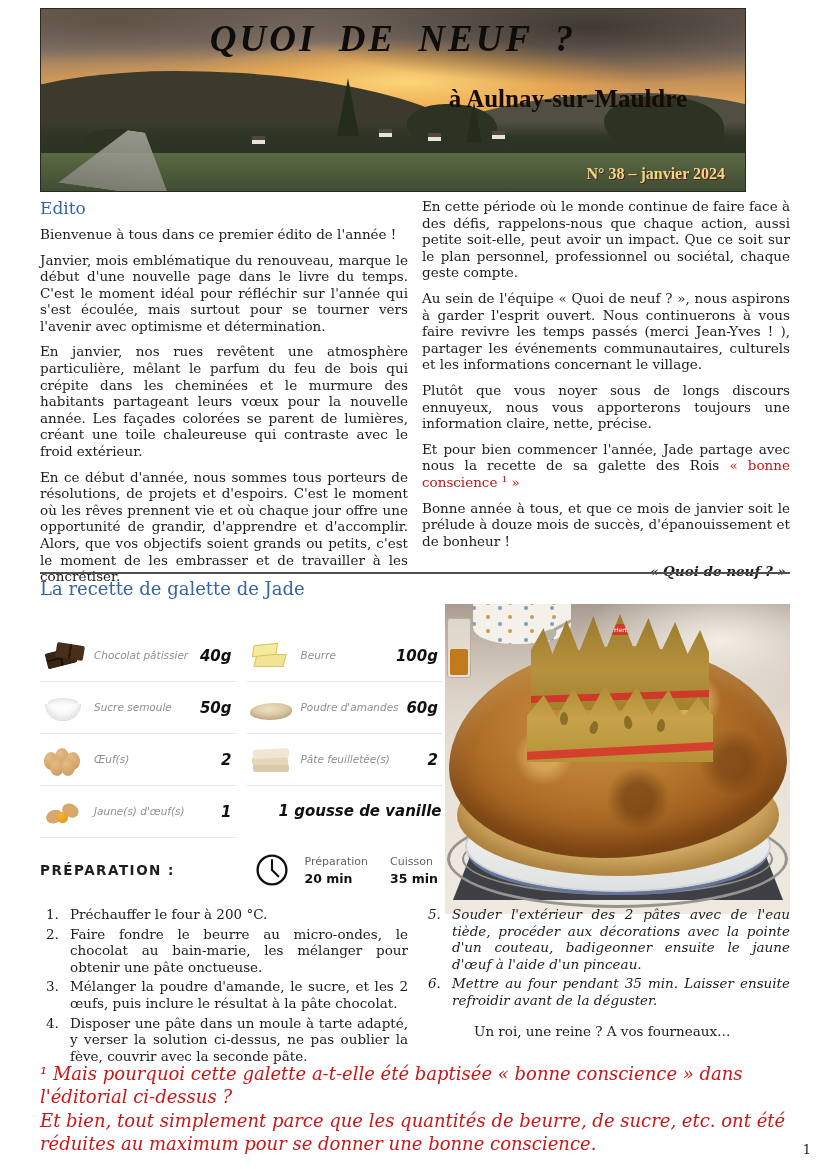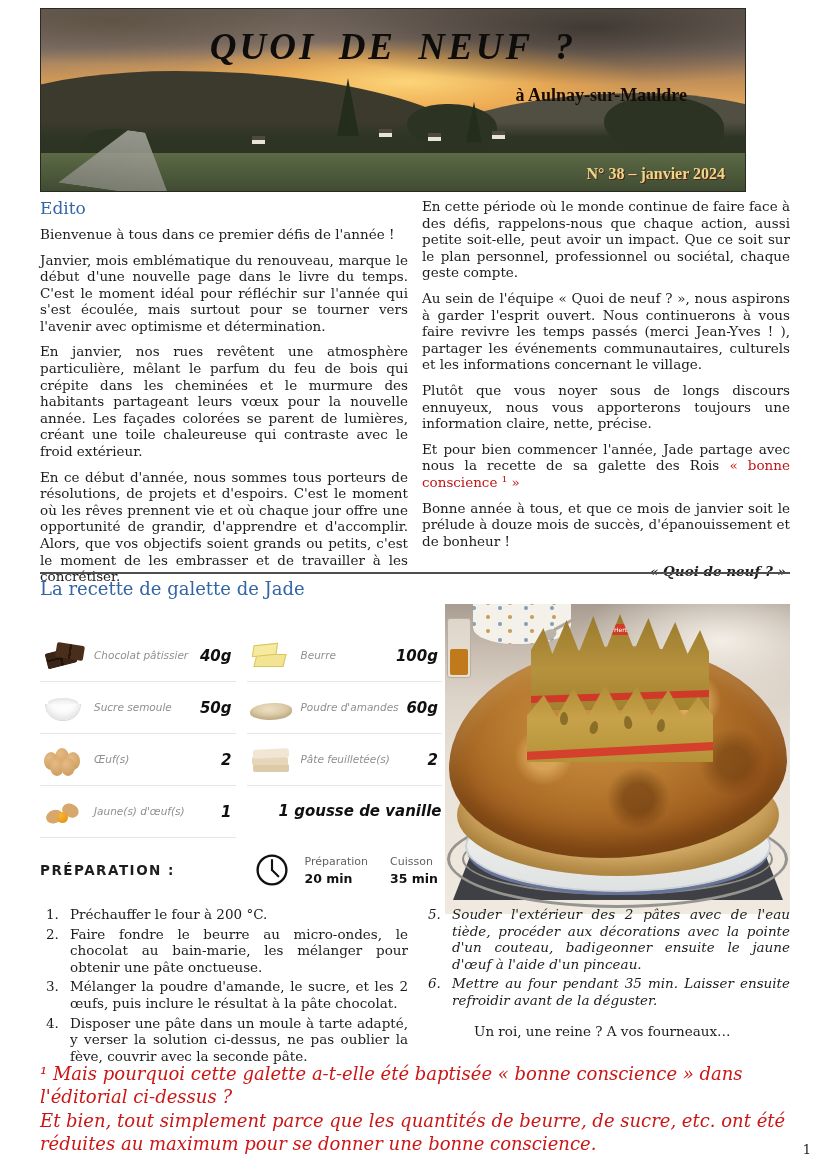--- a/index.html
+++ b/index.html
@@ -24,24 +24,24 @@
               background:linear-gradient(180deg, rgba(45,52,36,0) 0%, #2e3524 35%, #2a3122 100%); }
   .tree-blob { position:absolute; background:#2c3323; border-radius:45% 55% 40% 60%; }
   .conifer { position:absolute; width:0; height:0; border-left:11px solid transparent;
              border-right:11px solid transparent; border-bottom:58px solid #242d1c; }
   .grass { position:absolute; left:0; right:0; bottom:0; height:21%;
            background:linear-gradient(180deg,#5d6a45,#3f4c32); }
   .road { position:absolute; left:3%; bottom:0; width:16%; height:34%;
           background:linear-gradient(180deg,#a8a89e,#84847a);
           clip-path:polygon(55% 0, 70% 0, 100% 100%, 0 100%); transform:rotate(8deg); opacity:.85; }
   .house { position:absolute; width:13px; height:8px; background:#e9e4d8; border-top:4px solid #4e4a42; }
-  .banner-title { position:absolute; left:0; right:0; top:16px; text-align:center;
+  .banner-title { position:absolute; left:0; right:0; top:8px; text-align:center;
                   font-size:37px; font-style:italic; font-weight:bold; letter-spacing:3px; word-spacing:10px;
                   color:#0e0d0c; font-family:"Liberation Serif","DejaVu Serif",serif; }
-  .banner-subtitle { position:absolute; right:58px; top:76px; font-size:18px; font-weight:bold;
+  .banner-subtitle { position:absolute; right:58px; top:76px; font-size:25px; font-weight:bold;
                      color:#170b06; font-family:"Liberation Serif","DejaVu Serif",serif; }
   .banner-issue { position:absolute; right:20px; bottom:8px; font-size:16px; font-weight:bold;
                   color:#ead98b; text-shadow:1px 1px 0 #5a1c10;
                   font-family:"Liberation Serif","DejaVu Serif",serif; }
 
   
   .editorial { position:absolute; left:40px; top:198px; width:750px; display:flex; gap:14px; }
   .col { width:368px; font-size:13.5px; line-height:1.23; text-align:justify; }
   .col p { margin-bottom:9px; }
   .edito-heading { color:#3465a4; font-size:17px; margin-bottom:7px; }
@@ -188,21 +188,21 @@
     <div class="house" style="left:64%; top:67%;"></div>
     <div class="house" style="left:30%; top:70%;"></div>
     <div class="banner-title">QUOI DE NEUF ?</div>
     <div class="banner-subtitle">à Aulnay-sur-Mauldre</div>
     <div class="banner-issue">N° 38 – janvier 2024</div>
   </div>
 
   <div class="editorial">
     <div class="col">
       <div class="edito-heading">Edito</div>
-      <p>Bienvenue à tous dans ce premier défis de l'année !</p>
+      <p>Bienvenue à tous dans ce premier édito de l'année !</p>
       <p>Janvier, mois emblématique du renouveau, marque le début d'une nouvelle page dans le livre du temps. C'est le moment idéal pour réfléchir sur l'année qui s'est écoulée, mais surtout pour se tourner vers l'avenir avec optimisme et détermination.</p>
       <p>En janvier, nos rues revêtent une atmosphère particulière, mêlant le parfum du feu de bois qui crépite dans les cheminées et le murmure des habitants partageant leurs vœux pour la nouvelle année. Les façades colorées se parent de lumières, créant une toile chaleureuse qui contraste avec le froid extérieur.</p>
       <p>En ce début d'année, nous sommes tous porteurs de résolutions, de projets et d'espoirs. C'est le moment où les rêves prennent vie et où chaque jour offre une opportunité de grandir, d'apprendre et d'accomplir. Alors, que vos objectifs soient grands ou petits, c'est le moment de les embrasser et de travailler à les concrétiser.</p>
     </div>
     <div class="col">
       <p>En cette période où le monde continue de faire face à des défis, rappelons-nous que chaque action, aussi petite soit-elle, peut avoir un impact. Que ce soit sur le plan personnel, professionnel ou sociétal, chaque geste compte.</p>
       <p>Au sein de l'équipe « Quoi de neuf ? », nous aspirons à garder l'esprit ouvert. Nous continuerons à vous faire revivre les temps passés (merci Jean-Yves ! ), partager les événements communautaires, culturels et les informations concernant le village.</p>
       <p>Plutôt que vous noyer sous de longs discours ennuyeux, nous vous apporterons toujours une information claire, nette, précise.</p>
       <p><span>Et pour bien commencer l'année, Jade partage avec nous la recette de sa galette des Rois </span><span class="red-inline">« bonne conscience ¹ »</span></p>
       <p>Bonne année à tous, et que ce mois de janvier soit le prélude à douze mois de succès, d'épanouissement et de bonheur !</p>

